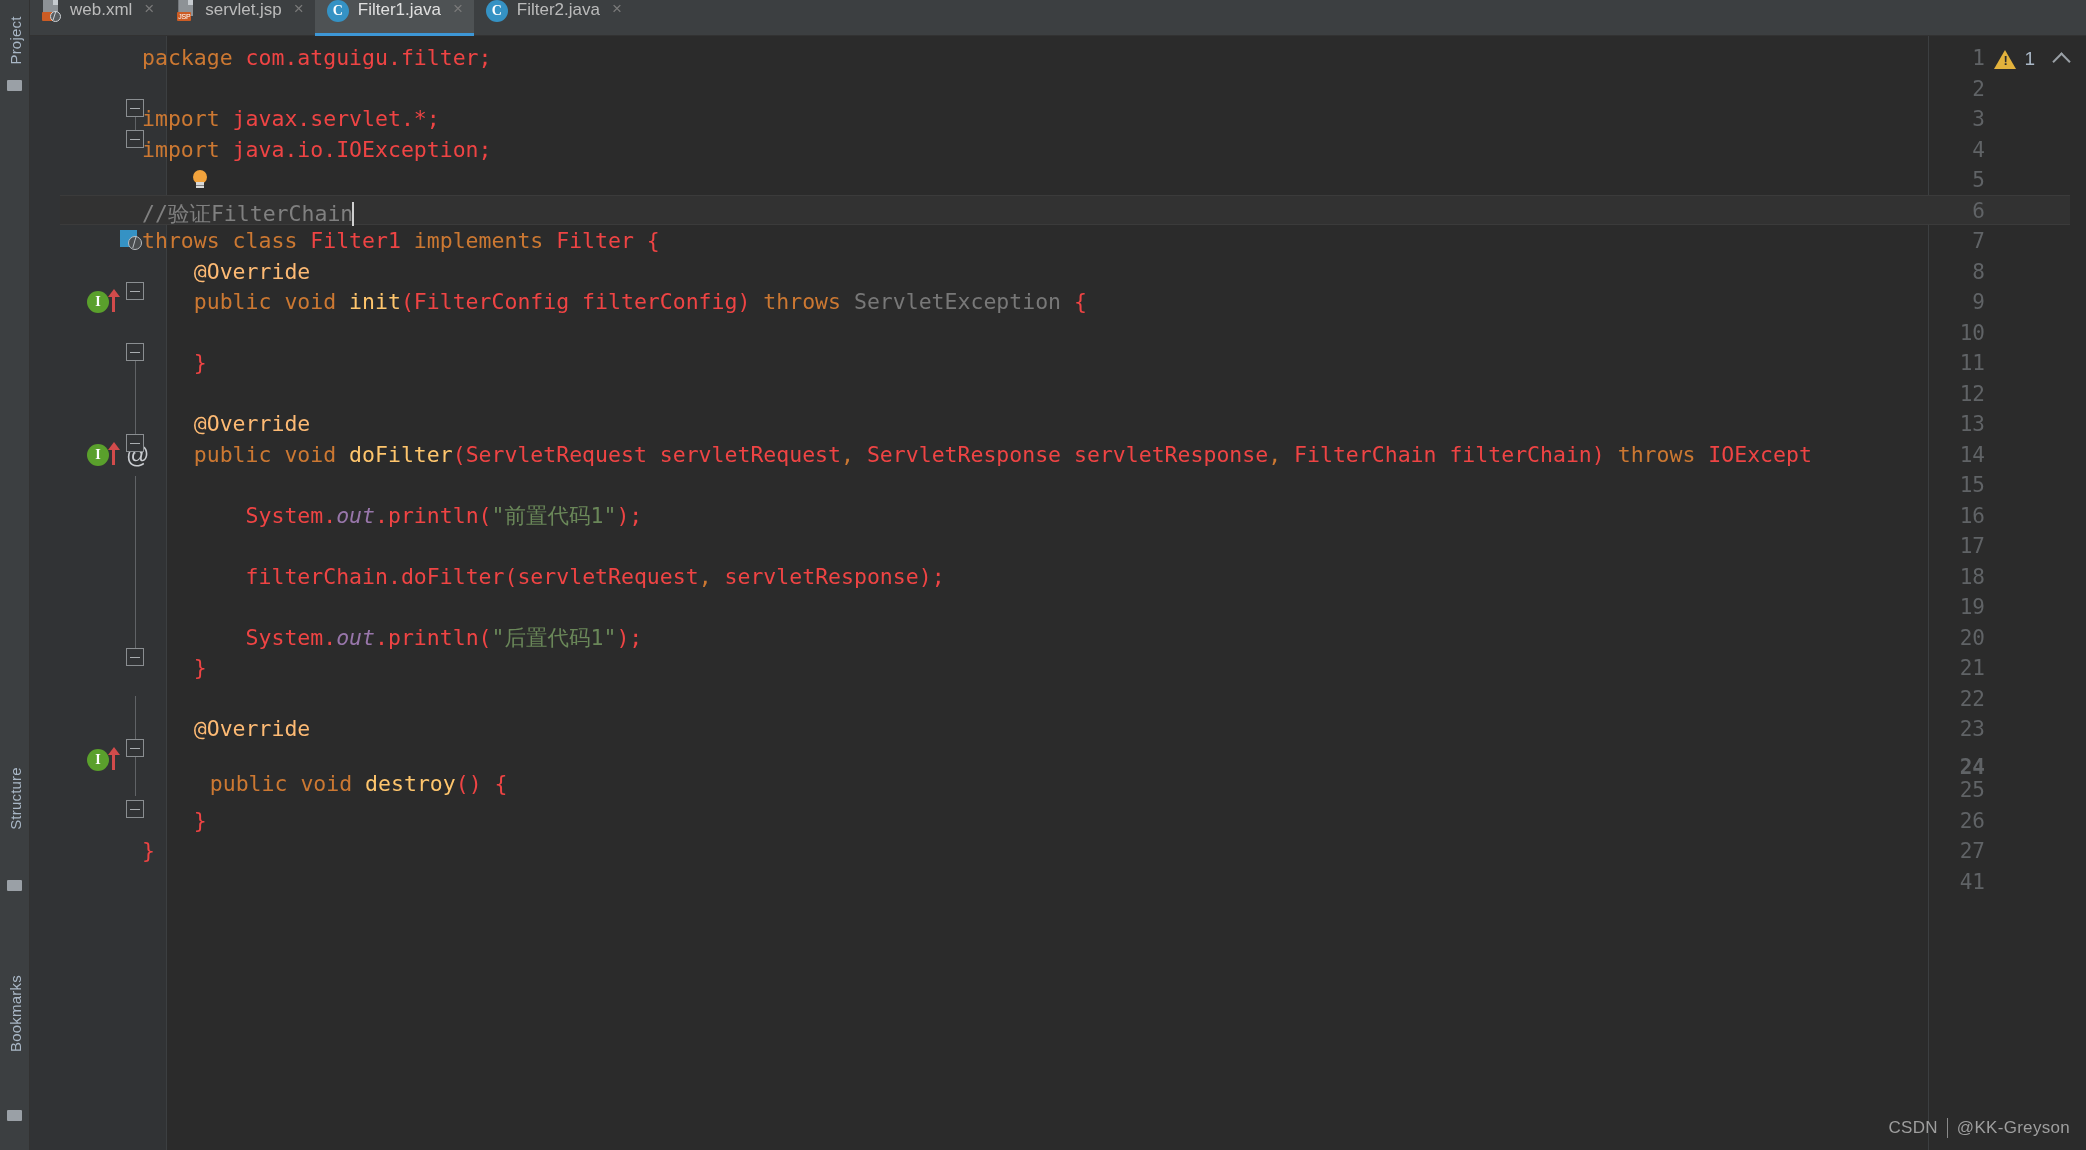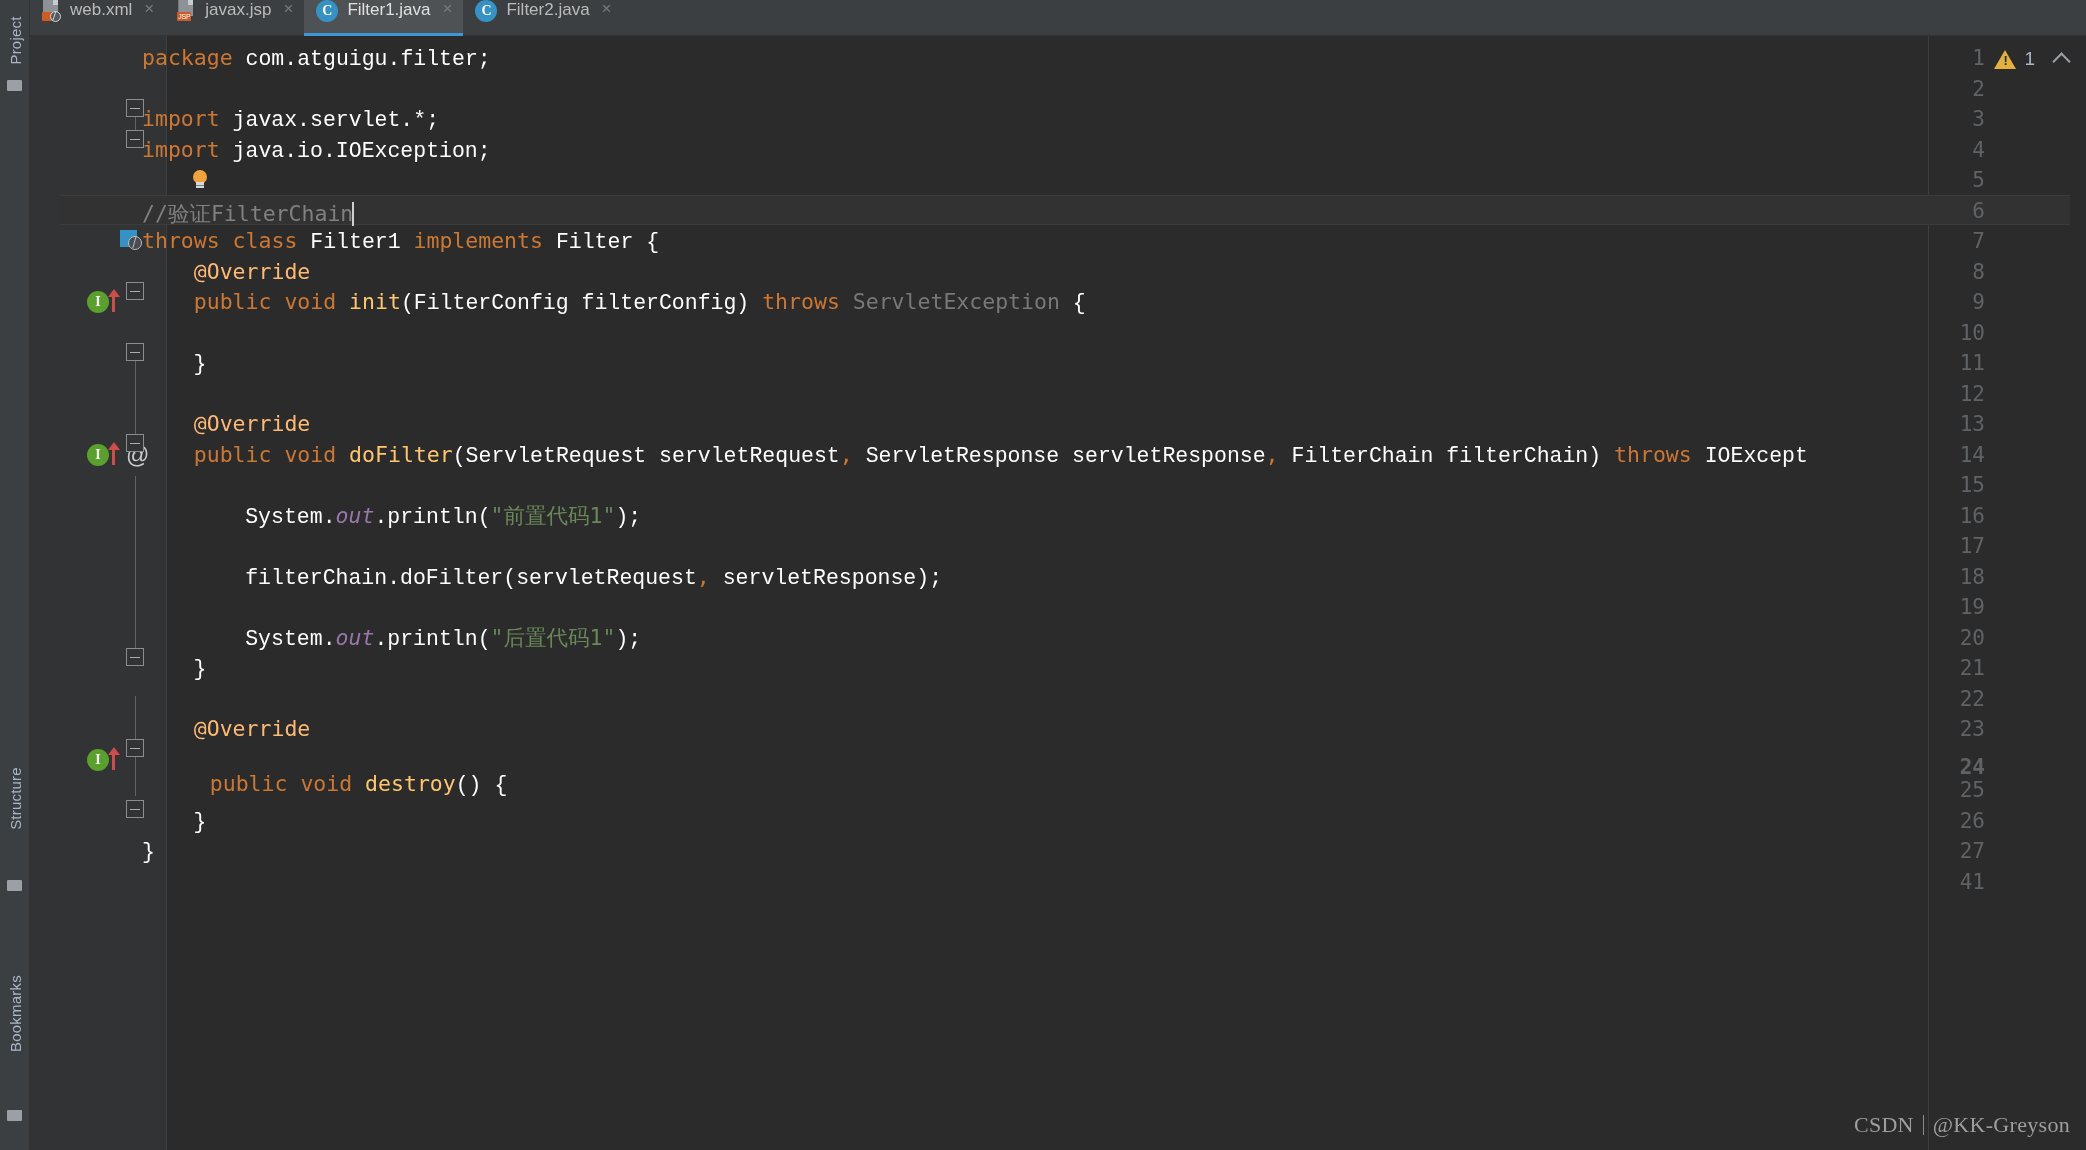--- a/index.html
+++ b/index.html
@@ -113,21 +113,21 @@
     font-family: "DejaVu Sans Mono", monospace; letter-spacing: 0px;
   }
   
   .kw    { color: #cc7832; }
   .mth   { color: #ffc66d; }
   .str   { color: #6a8759; }
   .cmt   { color: #808080; }
   .anno  { color: #fdba74; }
   .fld   { color: #9876aa; font-style: italic; }
   .dim   { color: #787878; }
-  .punct { color: #ffffff; font-family: Liberation Mono, monospace; }
+  .punct { color: #ef4444; }
 
   
   .caret {
     display: inline-block; width: 2px; height: 24px; background: #d0d0d0;
     vertical-align: -5px; margin-left: -1px;
   }
 
   
   .g-lightbulb {
     position: absolute; width: 16px; height: 20px;
@@ -223,21 +223,21 @@
 
   
   .scroll-col {
     position: absolute; right: 0; top: 36px; bottom: 0; width: 16px;
     background: #2b2b2b;
   }
 
   
   .watermark {
     position: absolute; right: 16px; bottom: 12px;
-    font-family: Liberation Serif, serif; font-size: 22px;
+    font-family: Liberation Sans, sans-serif; font-size: 17px;
     color: #9e9e9e; display: flex; align-items: center; gap: 9px;
     letter-spacing: .3px;
   }
   .watermark .bar { width: 1px; height: 20px; background: #8a8a8a; }
 </style>
 </head>
 <body>
 
 <div id="app">
 
@@ -262,21 +262,21 @@
       <span>web.xml</span>
       <span class="tab-close">×</span>
     </div>
 
     <div class="tab">
       <span class="ficon">
         <span class="page"></span>
           <span class="fold"></span>
         <span class="badge">JSP</span>
       </span>
-      <span>javax.jsp</span>
+      <span>servlet.jsp</span>
       <span class="tab-close">×</span>
     </div>
 
     <div class="tab active">
       <span class="cicon">C</span>
       <span>Filter1.java</span>
       <span class="tab-close">×</span>
     </div>
 
     <div class="tab">

